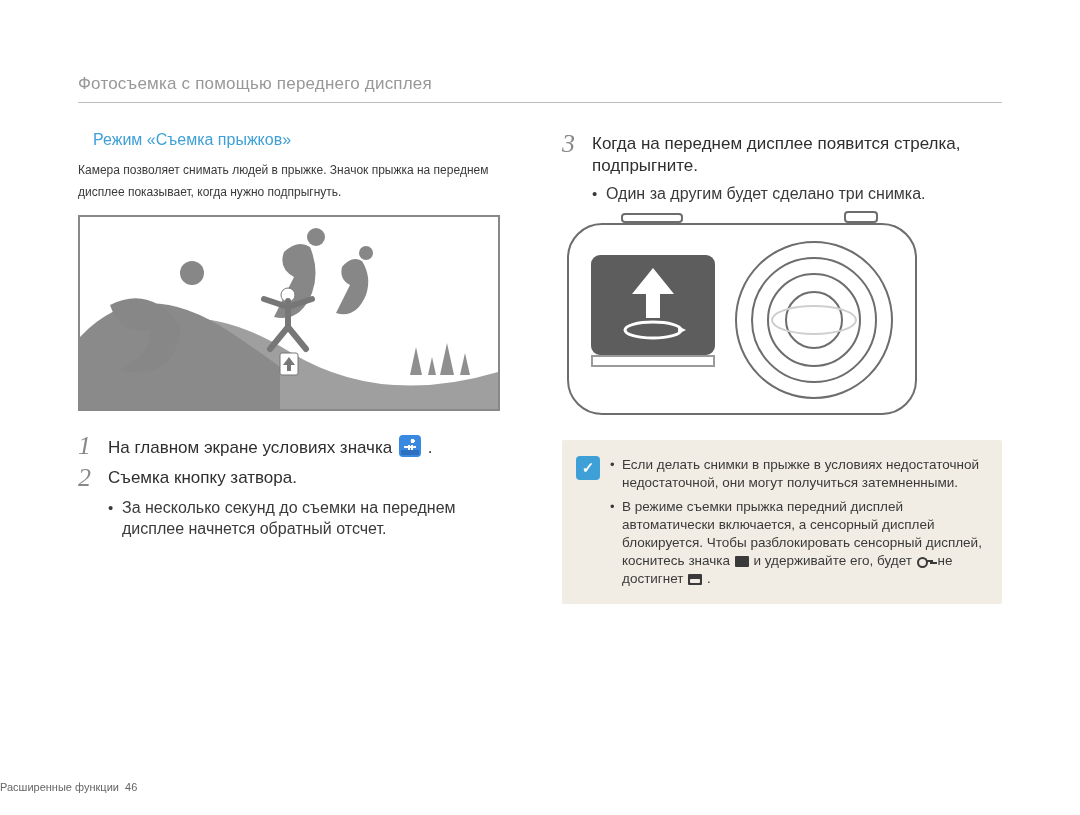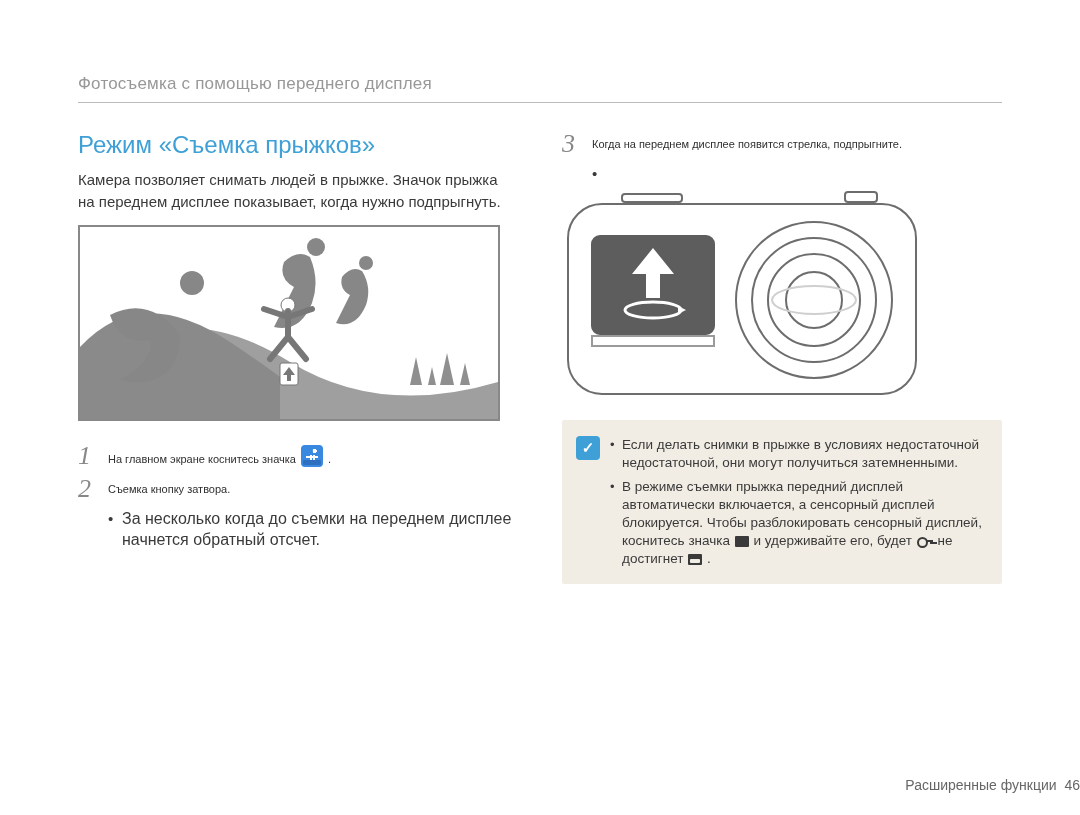--- a/index.html
+++ b/index.html
@@ -33,46 +33,46 @@
     display: flex;
     column-gap: 44px;
   }
   .col-left, .col-right {
     flex: 1 1 0;
   }
   .col-left { max-width: 445px; }
   .col-right { max-width: 455px; }
 
   .section-title {
-    font-size: 24px;
+    font-size: 16px;
     color: #3ea0d6;
     font-weight: 400;
-    margin: 0 0 10px 0;
+    margin: 0 0 10px 15px;
   }
   .body-text {
-    font-size: 15px;
+    font-size: 12px;
     line-height: 22px;
     color: #3a3a3a;
   }
   .step-row {
     display: flex;
     align-items: flex-start;
     margin-bottom: 6px;
   }
   .step-num {
     font-family: Georgia, 'Times New Roman', serif;
     font-style: italic;
     font-size: 26px;
     color: #888;
     width: 30px;
     flex: 0 0 30px;
     line-height: 26px;
   }
   .step-text {
-    font-size: 11px;
+    font-size: 17px;
     color: #2f2f2f;
     line-height: 22px;
     padding-top: 2px;
   }
   .sub-bullet {
     display: flex;
     align-items: flex-start;
     margin-left: 30px;
     margin-top: 4px;
     margin-bottom: 6px;
@@ -188,22 +188,22 @@
   
   .camera-wrap {
     width: 360px;
     margin: 4px 0 6px 0;
   }
 
   .footer {
     position: absolute;
     bottom: 22px;
     left: 0; right: 0;
-    text-align: right;
-    font-size: 14px;
+    text-align: left;
+    font-size: 11px;
     color: #666;
   }
 </style>
 </head>
 <body>
 
 <div class="page">
   <div class="top-header">Фотосъемка с помощью переднего дисплея</div>
   <div class="hr"></div>
 
@@ -252,44 +252,45 @@
                 <path d="M9 4 L15 12 L11 12 L11 18 L7 18 L7 12 L3 12 Z" fill="#777"></path>
               </g>
             </g>
           </g>
         </svg>
       </div>
 
       <div class="step-row">
         <div class="step-num">1</div>
         <div class="step-text">
-          <span>На главном экране коснитесь значка </span>
+          <span>На главном экране условиях значка </span>
           <span class="icon-chip"></span>
           <span>.</span>
         </div>
       </div>
 
       <div class="step-row">
         <div class="step-num">2</div>
         <div class="step-text">Съемка кнопку затвора.</div>
       </div>
       <div class="sub-bullet">
         <div class="dot">•</div>
-        <div class="bt">За несколько когда до съемки на переднем дисплее начнется обратный отсчет.</div>
+        <div class="bt">За несколько секунд до съемки на переднем дисплее начнется обратный отсчет.</div>
       </div>
     </div>
 
     <div class="col-right">
 
       <div class="step-row">
         <div class="step-num">3</div>
         <div class="step-text">Когда на переднем дисплее появится стрелка, подпрыгните.</div>
       </div>
       <div class="sub-bullet">
         <div class="dot">•</div>
+        <div class="bt">Один за другим будет сделано три снимка.</div>
       </div>
 
       <div class="camera-wrap">
         <svg viewBox="0 0 360 210" width="360" height="210">
           <g fill="none" stroke="#6d6d6d" stroke-width="2">
 
             <rect x="60" y="4" width="60" height="8" rx="3"></rect>
             <rect x="283" y="2" width="32" height="10" rx="3"></rect>
 
             <rect x="6" y="14" width="348" height="190" rx="34"></rect>

